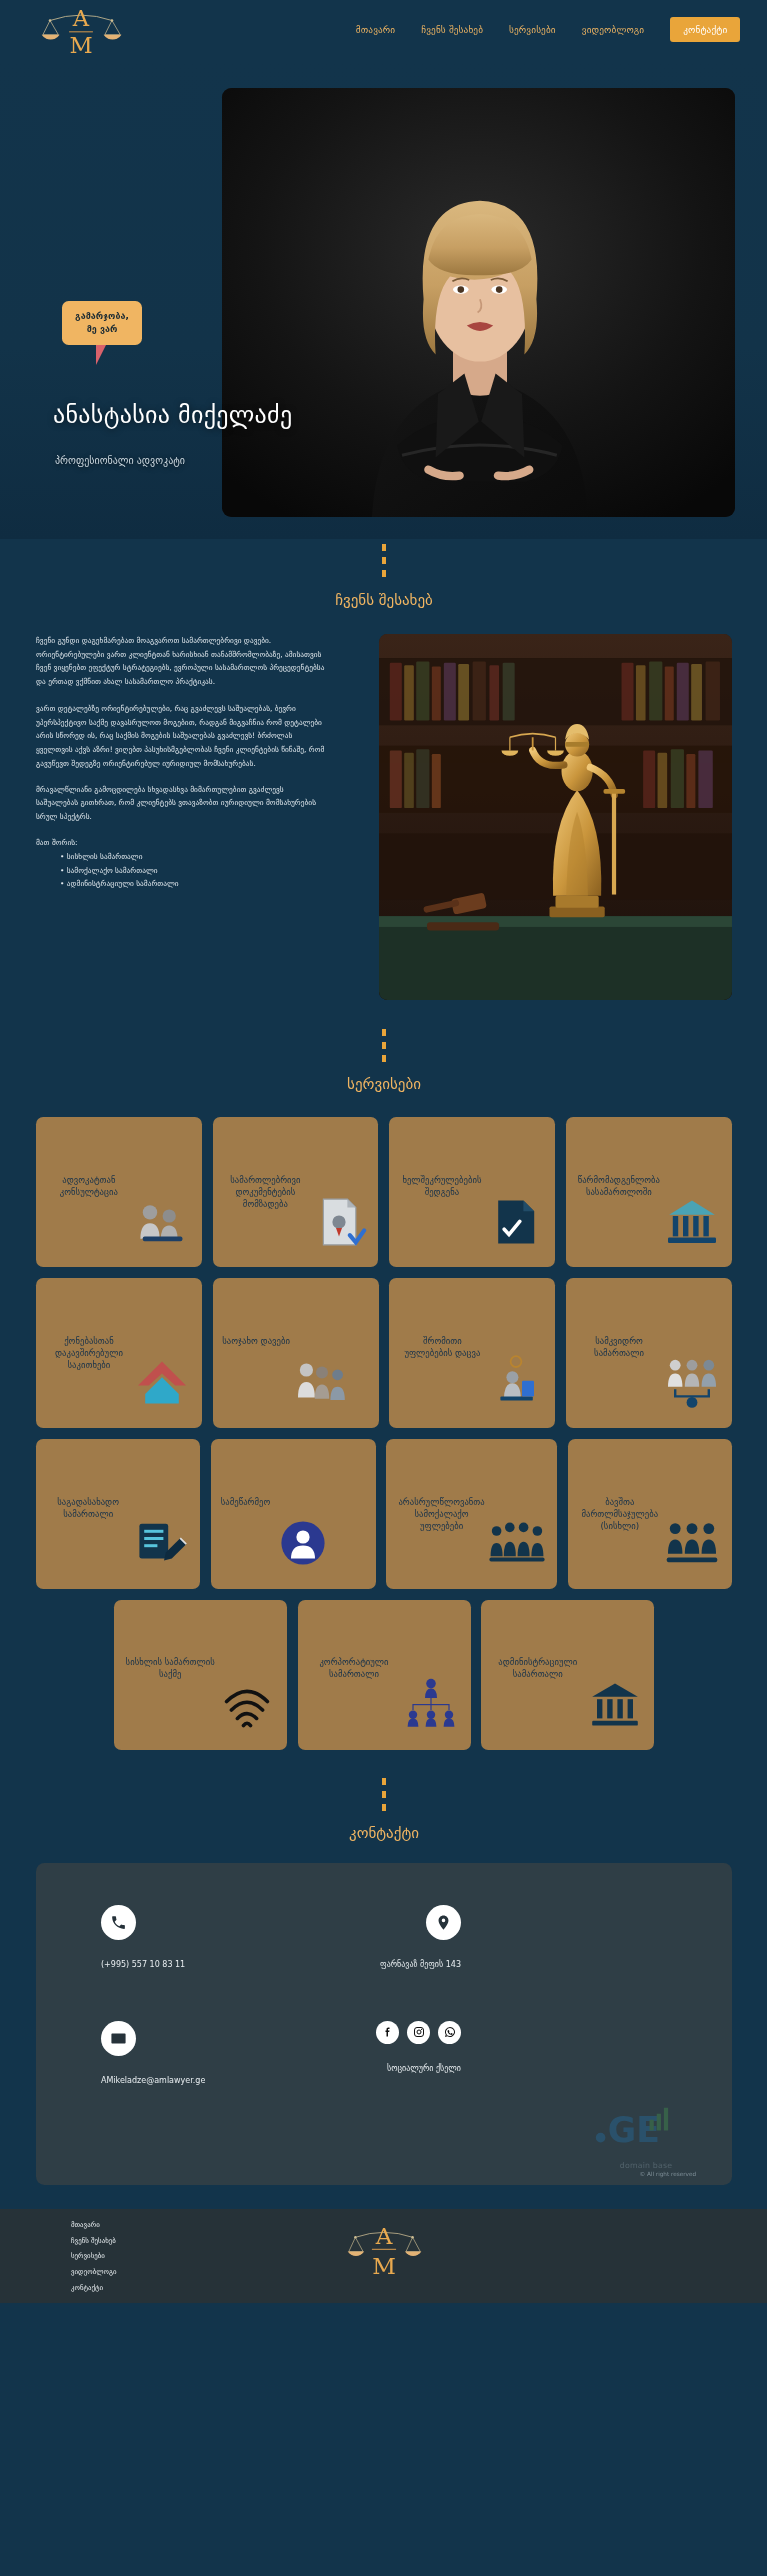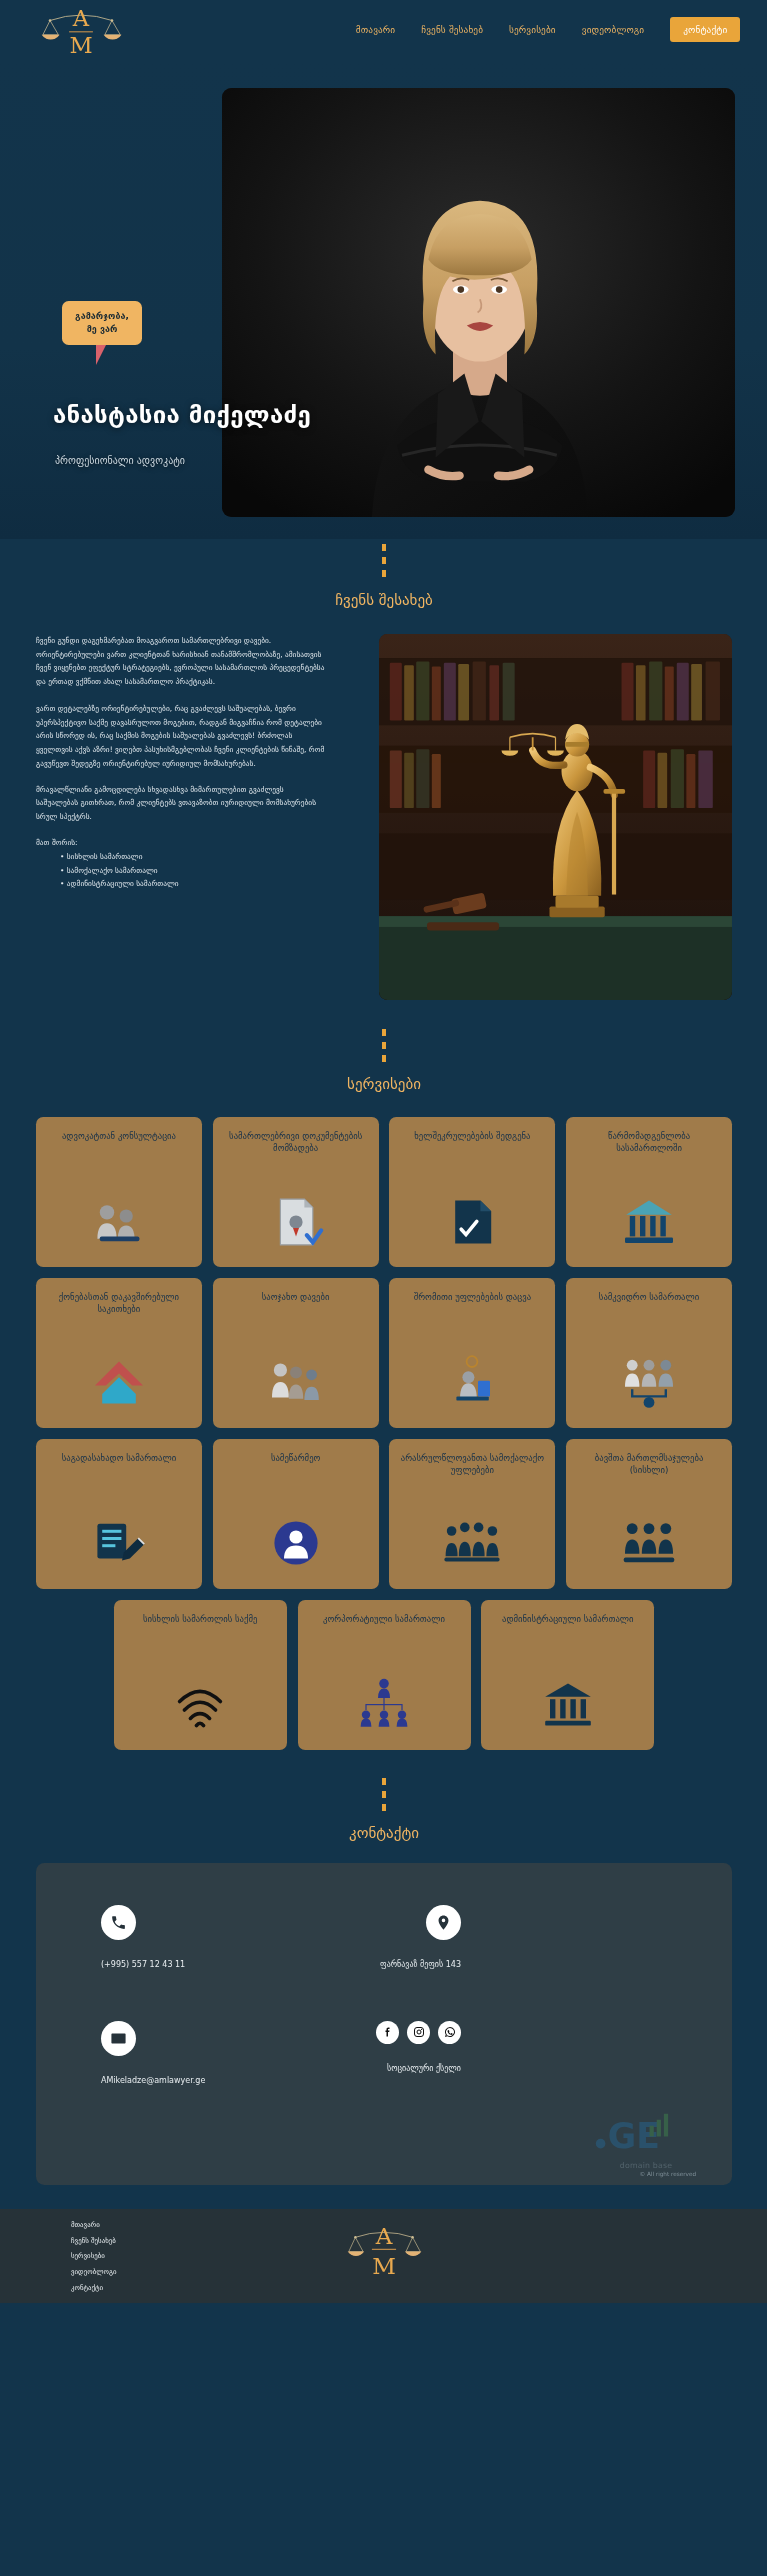--- a/index.html
+++ b/index.html
@@ -84,21 +84,21 @@
     content:"";
     position:absolute;
     left:34px;bottom:-20px;
     border-left:10.2px solid #d9626b;
     border-bottom:20.4px solid transparent;
   }
   .hero-name{
     position:absolute;
     left:53px;top:342px;
     font-size:24px;
-    font-weight:700;
+    font-weight:400;
     color:#fff;
     letter-spacing:0.3px;
     z-index:5;
     text-shadow:0 1.2px 6px rgba(0,0,0,.55);
   }
   .hero-sub{
     position:absolute;
     left:55px;top:396px;
     font-size:10px;
     color:#cdd8df;
@@ -170,21 +170,21 @@
     margin-bottom:10.8px;
     justify-content:center;
   }
   .scard{
     width:173px;
     height:150px;
     background:var(--card);
     border-radius:7.2px;
     padding:13px 9.6px 9.6px;
     display:flex;
-    flex-direction:column;
+    flex-direction:row;
     align-items:center;
     cursor:pointer;
   }
   .scard .slabel{
     color:var(--card-text);
     font-size:8.7px;
     line-height:1.38;
     text-align:center;
     font-weight:500;
     min-height:40px;
@@ -229,21 +229,21 @@
     cursor:pointer;
   }
   .watermark{
     position:absolute;
     right:32px;bottom:15.6px;
     opacity:.30;
     text-align:center;
     pointer-events:none;
   }
   .wm-text{
-    font-size:7.8px;color:#9fb3bd;margin-top:7px;letter-spacing:0.2px;
+    font-size:7.8px;color:#9fb3bd;margin-top:13px;letter-spacing:0.2px;
   }
   .copyright{
     position:absolute;
     right:36px;bottom:8.4px;
     font-size:5.7px;color:#93a4ad;opacity:.8;
   }
 
   
   .footer{
     background:var(--footer);
@@ -676,21 +676,21 @@
   <div class="contact-wrap">
     <div class="contact-box">
 
       <div class="contact-row">
         <div class="citem">
           <div class="cbadge">
             <svg width="17" height="17" viewBox="0 0 24 24" fill="#26323a">
               <path d="M6.6 10.8c1.4 2.8 3.8 5.1 6.6 6.6l2.2-2.2c.3-.3.7-.4 1-.2 1.2.4 2.4.6 3.6.6.6 0 1 .4 1 1V20c0 .6-.4 1-1 1C10.6 21 3 13.4 3 4c0-.6.4-1 1-1h3.5c.6 0 1 .4 1 1 0 1.3.2 2.5.6 3.6.1.4 0 .8-.2 1l-2.3 2.2z"></path>
             </svg>
           </div>
-          <div class="ctext">(+995) 557 12 43 11</div>
+          <div class="ctext">(+995) 557 10 83 11</div>
         </div>
         <div class="citem wide">
           <div class="cbadge">
             <svg width="17" height="17" viewBox="0 0 24 24" fill="#26323a">
               <path d="M12 2C8.1 2 5 5.1 5 9c0 5.2 7 13 7 13s7-7.8 7-13c0-3.9-3.1-7-7-7zm0 9.5A2.5 2.5 0 1 1 12 6.5a2.5 2.5 0 0 1 0 5z"></path>
             </svg>
           </div>
           <div class="ctext">ფარნავაზ მეფის 143</div>
         </div>
       </div>

